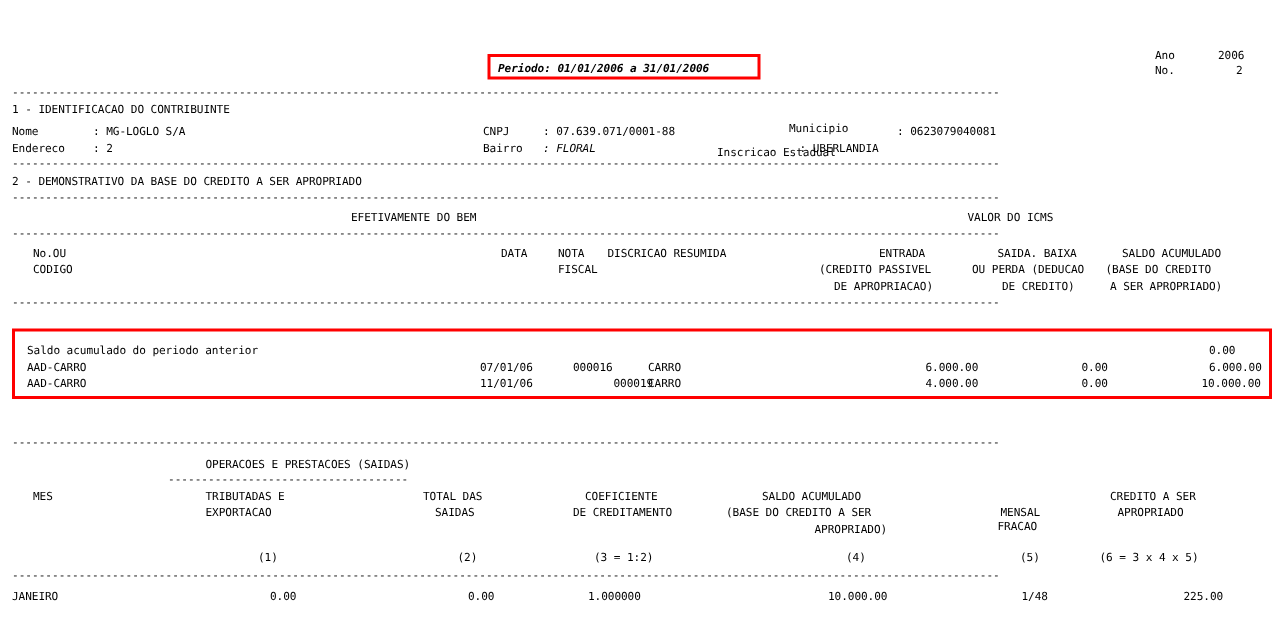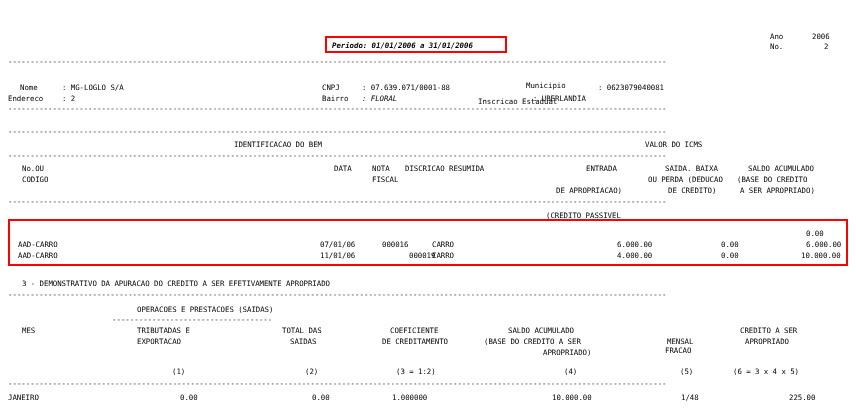--- a/index.html
+++ b/index.html
@@ -55,86 +55,88 @@
   <div class="row" style="left:770px; top:32px;">Ano</div>
   <div class="row" style="left:812px; top:32px;">2006</div>
   <div class="row" style="left:770px; top:42px;">No.</div>
   <div class="row" style="left:824px; top:42px;">2</div>
 
   <div class="row bold ital" style="left:332px; top:41px;">Periodo: 01/01/2006 a 31/01/2006</div>
   <div class="hl" style="left:325px; top:36px; width:182px; height:17px;"></div>
 
   <div class="dashline" style="left:8px; top:57px; width:840px;">----------------------------------------------------------------------------------------------------------------------------------------------------</div>
 
+  <div class="row" style="left:8px; top:68px;">1 - IDENTIFICACAO DO CONTRIBUINTE</div>
 
-  <div class="row" style="left:20px; top:83px;">Nome</div>
+  <div class="row" style="left:8px; top:83px;">Nome</div>
   <div class="row" style="left:62px; top:83px;">: MG-LOGLO S/A</div>
   <div class="row" style="left:322px; top:83px;">CNPJ</div>
   <div class="row" style="left:362px; top:83px;">: 07.639.071/0001-88</div>
   <div class="row" style="left:478px; top:83px;margin-top:14px;">Inscricao Estadual</div>
   <div class="row" style="left:598px; top:83px;">: 0623079040081</div>
 
   <div class="row" style="left:8px; top:94px;">Endereco</div>
   <div class="row" style="left:62px; top:94px;">: 2</div>
   <div class="row" style="left:322px; top:94px;">Bairro</div>
   <div class="row ital" style="left:362px; top:94px;">: FLORAL</div>
   <div class="row" style="left:478px; top:81px;padding-left:48px;">Municipio</div>
   <div class="row" style="left:533px; top:94px;">: UBERLANDIA</div>
 
   <div class="dashline" style="left:8px; top:104px; width:840px;">----------------------------------------------------------------------------------------------------------------------------------------------------</div>
 
+  <div class="row" style="left:8px; top:116px;">2 - DEMONSTRATIVO DA BASE DO CREDITO A SER APROPRIADO</div>
 
   <div class="dashline" style="left:8px; top:127px; width:840px;">----------------------------------------------------------------------------------------------------------------------------------------------------</div>
 
-  <div class="row" style="left:234px; top:140px;">IDENTIFICACAO DO BEM</div>
+  <div class="row" style="left:234px; top:140px;">EFETIVAMENTE DO BEM</div>
   <div class="row" style="left:645px; top:140px;">VALOR DO ICMS</div>
 
   <div class="dashline" style="left:8px; top:151px; width:840px;">----------------------------------------------------------------------------------------------------------------------------------------------------</div>
 
   <div class="row" style="left:22px; top:164px;">No.OU</div>
   <div class="row" style="left:334px; top:164px;">DATA</div>
   <div class="row" style="left:372px; top:164px;">NOTA</div>
   <div class="row" style="left:405px; top:164px;">DISCRICAO RESUMIDA</div>
   <div class="row" style="left:586px; top:164px;">ENTRADA</div>
   <div class="row" style="left:665px; top:164px;">SAIDA. BAIXA</div>
   <div class="row" style="left:748px; top:164px;">SALDO ACUMULADO</div>
 
   <div class="row" style="left:22px; top:175px;">CODIGO</div>
   <div class="row" style="left:372px; top:175px;text-align:center;">FISCAL</div>
-  <div class="row" style="left:546px; top:175px;margin-top:36px;">(CREDITO PASSIVEL</div>
+  <div class="row" style="left:546px; top:175px;">(CREDITO PASSIVEL</div>
   <div class="row" style="left:648px; top:175px;">OU PERDA (DEDUCAO</div>
   <div class="row" style="left:737px; top:175px;">(BASE DO CREDITO</div>
 
   <div class="row" style="left:556px; top:186px;">DE APROPRIACAO)</div>
   <div class="row" style="left:668px; top:186px;">DE CREDITO)</div>
   <div class="row" style="left:740px; top:186px;">A SER APROPRIADO)</div>
 
   <div class="dashline" style="left:8px; top:197px; width:840px;">----------------------------------------------------------------------------------------------------------------------------------------------------</div>
 
   <div class="hl" style="left:8px; top:219px; width:840px; height:47px;"></div>
 
+  <div class="row" style="left:18px; top:229px;">Saldo acumulado do periodo anterior</div>
   <div class="row" style="left:806px; top:229px;">0.00</div>
 
   <div class="row" style="left:18px; top:240px;">AAD-CARRO</div>
   <div class="row" style="left:320px; top:240px;">07/01/06</div>
   <div class="row" style="left:372px; top:240px;margin-left:10px;">000016</div>
   <div class="row" style="left:432px; top:240px;">CARRO</div>
   <div class="row" style="left:617px; top:240px;">6.000.00</div>
   <div class="row" style="left:721px; top:240px;">0.00</div>
   <div class="row" style="left:806px; top:240px;">6.000.00</div>
 
   <div class="row" style="left:18px; top:251px;">AAD-CARRO</div>
   <div class="row" style="left:320px; top:251px;">11/01/06</div>
   <div class="row" style="left:372px; top:251px;padding-left:37px;">000019</div>
   <div class="row" style="left:432px; top:251px;">CARRO</div>
   <div class="row" style="left:617px; top:251px;">4.000.00</div>
   <div class="row" style="left:721px; top:251px;">0.00</div>
   <div class="row" style="left:801px; top:251px;">10.000.00</div>
 
-  <div class="row" style="left:22px; top:279px;">3 - DEMONSTRATIVO DA APURACAO DO CREDITO A SER EFETIVAMENTE APROPRIADO</div>
 
   <div class="dashline" style="left:8px; top:290px; width:840px;">----------------------------------------------------------------------------------------------------------------------------------------------------</div>
 
   <div class="row" style="left:137px; top:305px;">OPERACOES E PRESTACOES (SAIDAS)</div>
   <div class="dashline" style="left:112px; top:315px; width:185px;">------------------------------------</div>
 
   <div class="row" style="left:22px; top:326px;">MES</div>
   <div class="row" style="left:137px; top:326px;">TRIBUTADAS E</div>
   <div class="row" style="left:282px; top:326px;">TOTAL DAS</div>
   <div class="row" style="left:390px; top:326px;">COEFICIENTE</div>

